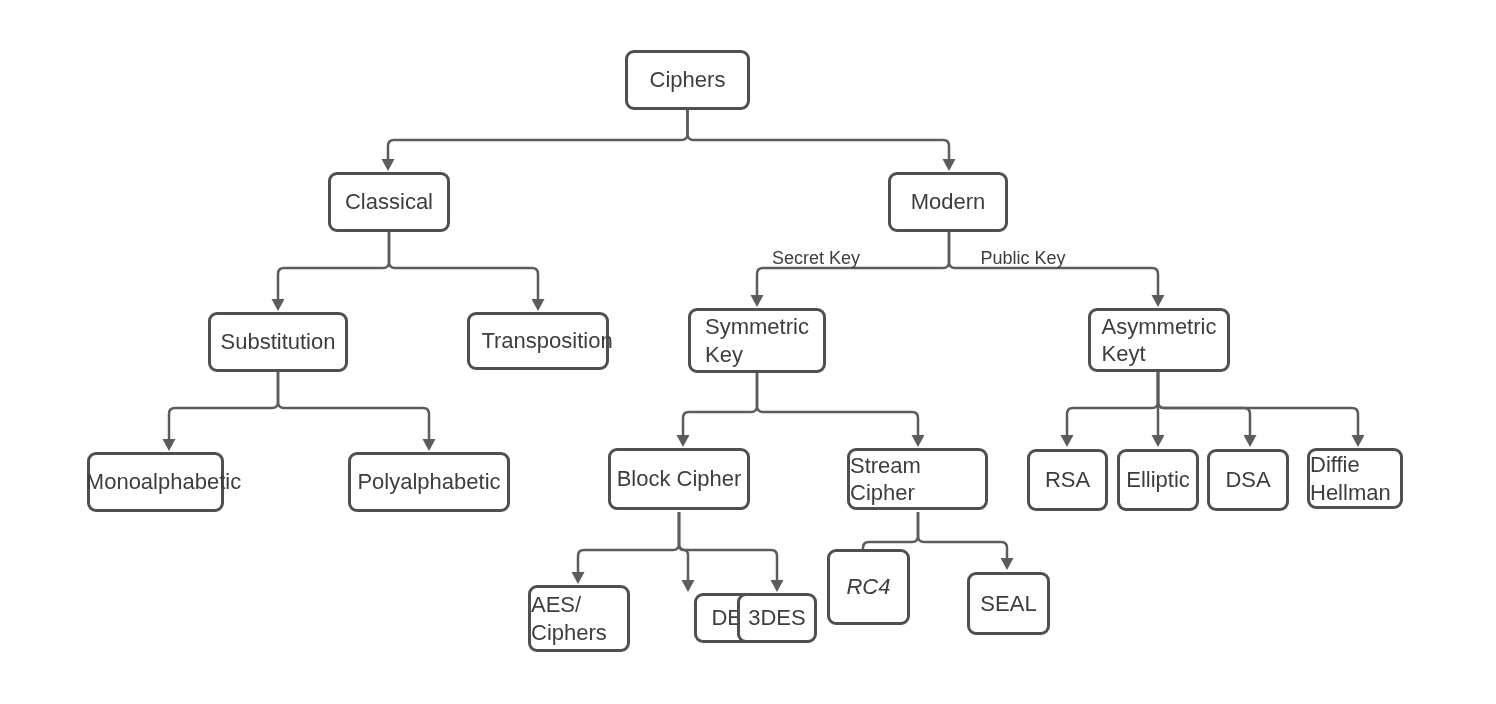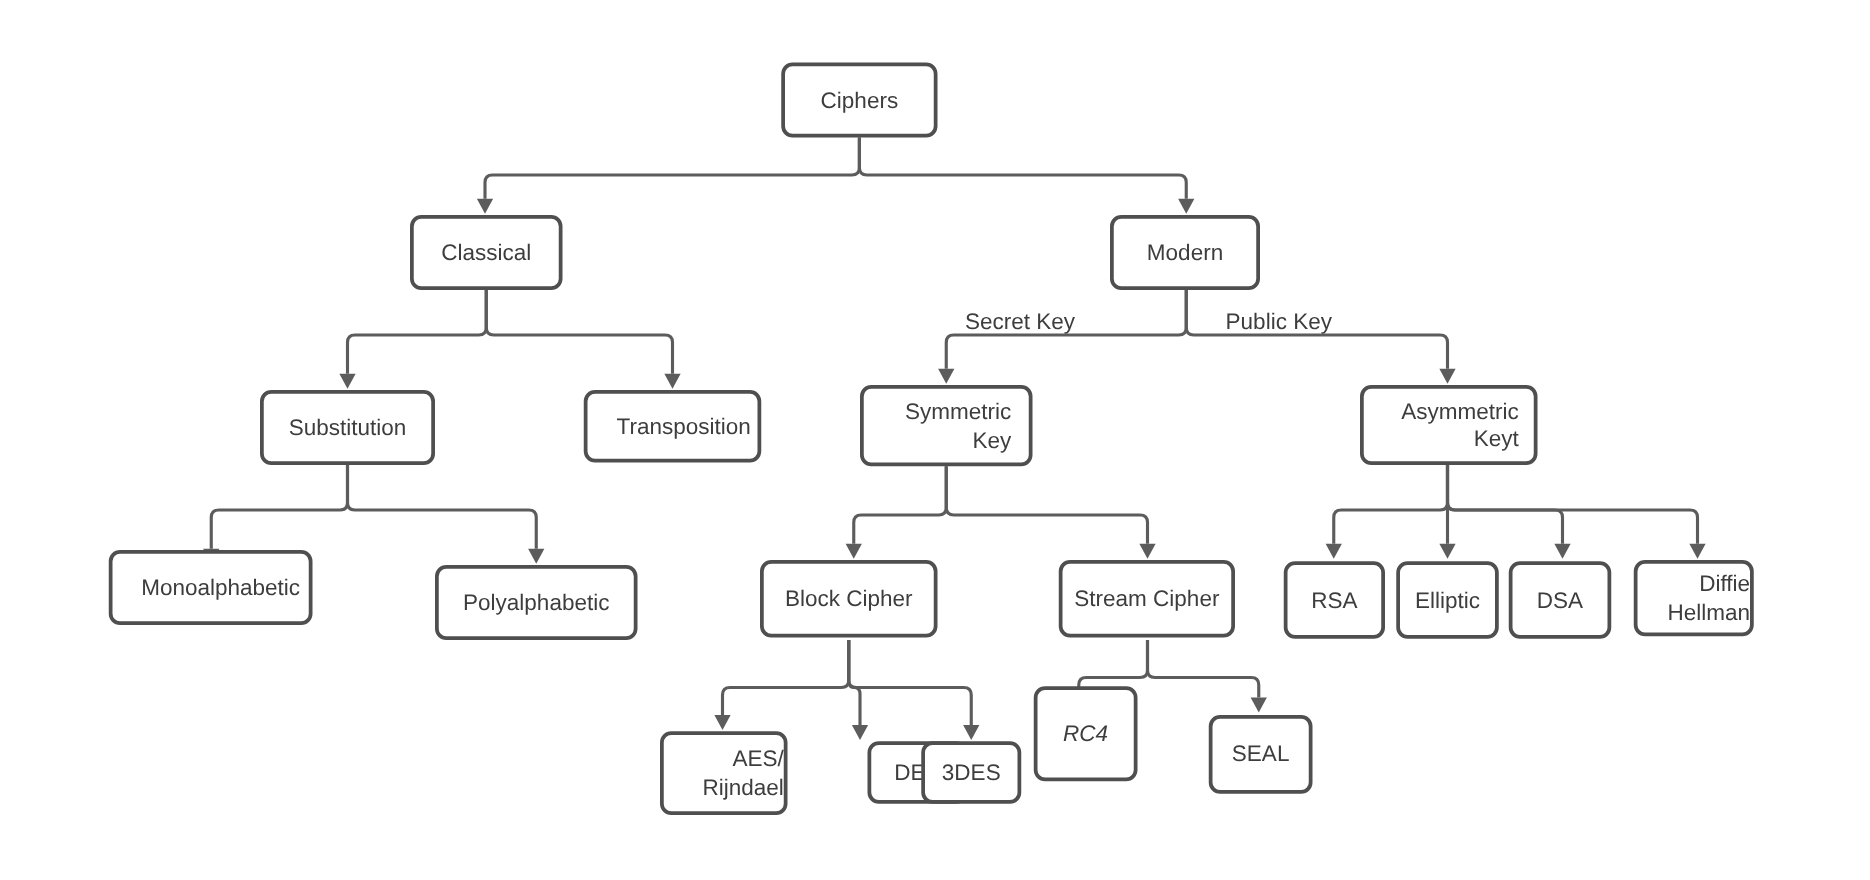--- a/index.html
+++ b/index.html
@@ -30,25 +30,25 @@
   .arrowhead {
     fill: #5c5c5c;
     stroke: none;
   }
   .node {
     position: absolute;
     box-sizing: border-box;
     display: flex;
     align-items: center;
     justify-content: center;
-    text-align: right;
+    text-align: left;
     background: #ffffff;
     border: 3px solid #4f4f4f;
     border-radius: 9px;
-    font-size: 18px;
+    font-size: 22px;
     line-height: 1.25;
     color: #3d3d3d;
   }
   .edge-label {
     position: absolute;
     transform: translate(-50%, -50%);
     font-size: 18px;
     color: #3d3d3d;
     white-space: nowrap;
   }
@@ -166,37 +166,37 @@
   <div class="node" style="left:888px; top:172px; width:120px; height:60px;">Modern</div>
 
   <div class="node" style="left:208px; top:312px; width:140px; height:60px;">Substitution</div>
 
   <div class="node" style="left:467px; top:312px; width:142px; height:58px;padding-left:18px;">Transposition</div>
 
   <div class="node" style="left:688px; top:308px; width:138px; height:65px; padding:0 14px;">Symmetric Key</div>
 
   <div class="node" style="left:1088px; top:308px; width:142px; height:64px; padding:0 12px;">Asymmetric Keyt</div>
 
-  <div class="node" style="left:87px; top:440px; width:163px; height:60px;padding-left:16px;">Monoalphabetic</div>
+  <div class="node" style="left:87px; top:452px; width:137px; height:60px;padding-left:16px;">Monoalphabetic</div>
 
   <div class="node" style="left:348px; top:452px; width:162px; height:60px;">Polyalphabetic</div>
 
   <div class="node" style="left:608px; top:448px; width:142px; height:62px;">Block Cipher</div>
 
   <div class="node" style="left:847px; top:448px; width:141px; height:62px; padding:0 0;">Stream Cipher</div>
 
   <div class="node" style="left:1027px; top:449px; width:81px; height:62px;">RSA</div>
 
   <div class="node" style="left:1117px; top:449px; width:82px; height:62px;">Elliptic</div>
 
   <div class="node" style="left:1207px; top:449px; width:82px; height:62px;">DSA</div>
 
   <div class="node" style="left:1307px; top:448px; width:96px; height:61px;">Diffie Hellman</div>
 
-  <div class="node" style="left:528px; top:585px; width:102px; height:67px;">AES/ Rijndael</div>
+  <div class="node" style="left:528px; top:585px; width:102px; height:67px;">AES/ Ciphers</div>
 
   <div class="node" style="left:648px; top:593px; width:80px; height:50px;margin-left:46px;">DES</div>
 
   <div class="node" style="left:737px; top:593px; width:80px; height:50px;">3DES</div>
 
   <div class="node" style="left:827px; top:549px; width:83px; height:76px;font-style:italic;">RC4</div>
 
   <div class="node" style="left:967px; top:572px; width:83px; height:63px;">SEAL</div>
 
 </div>

